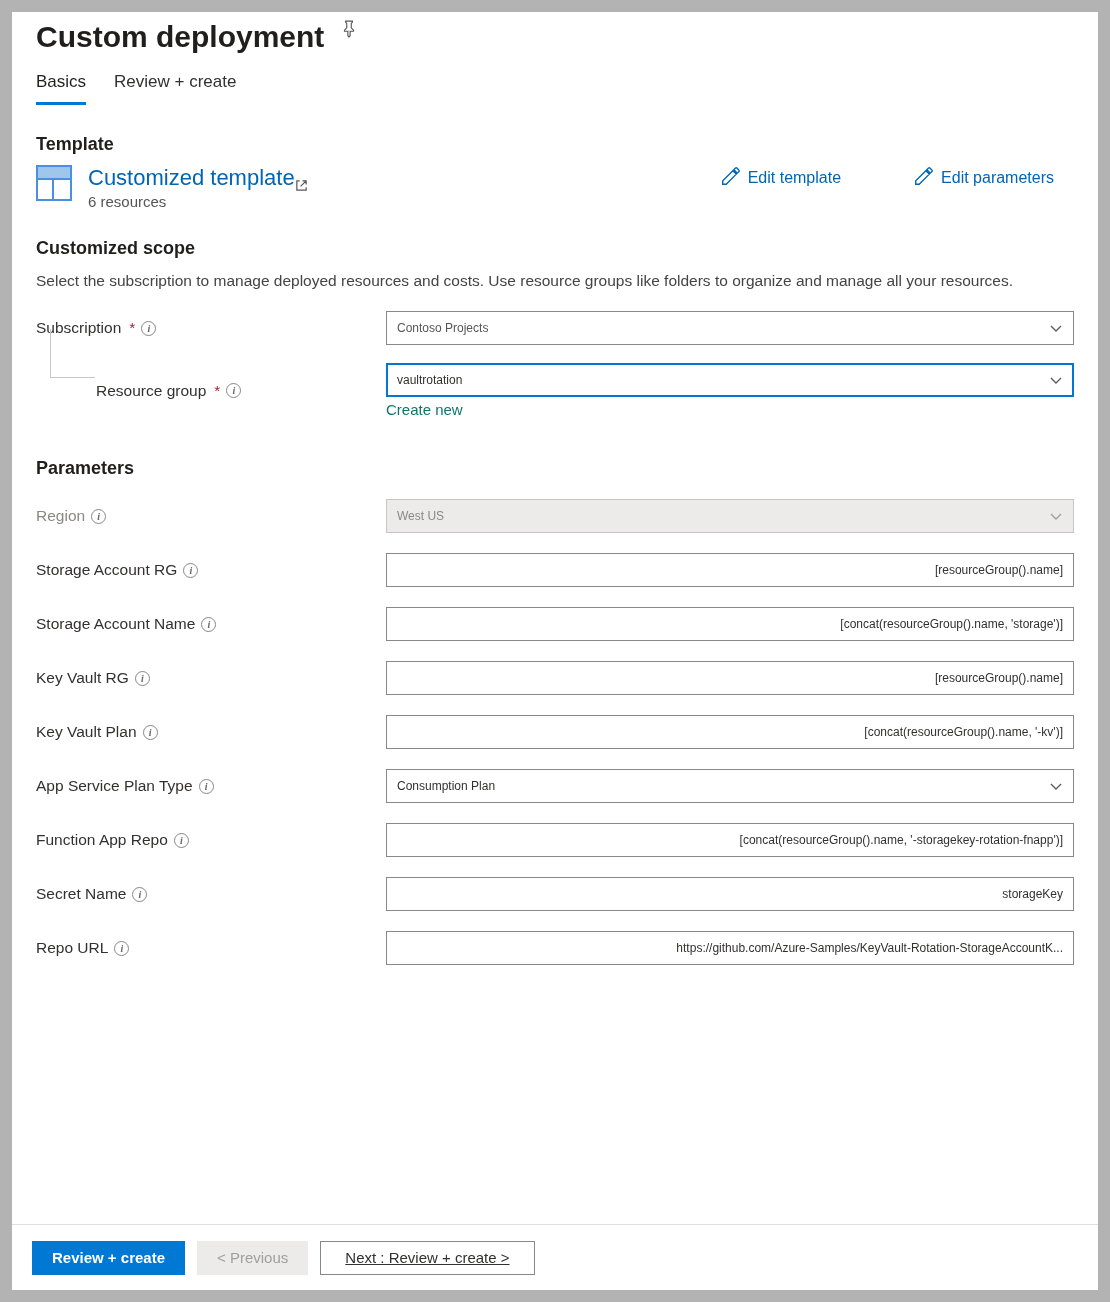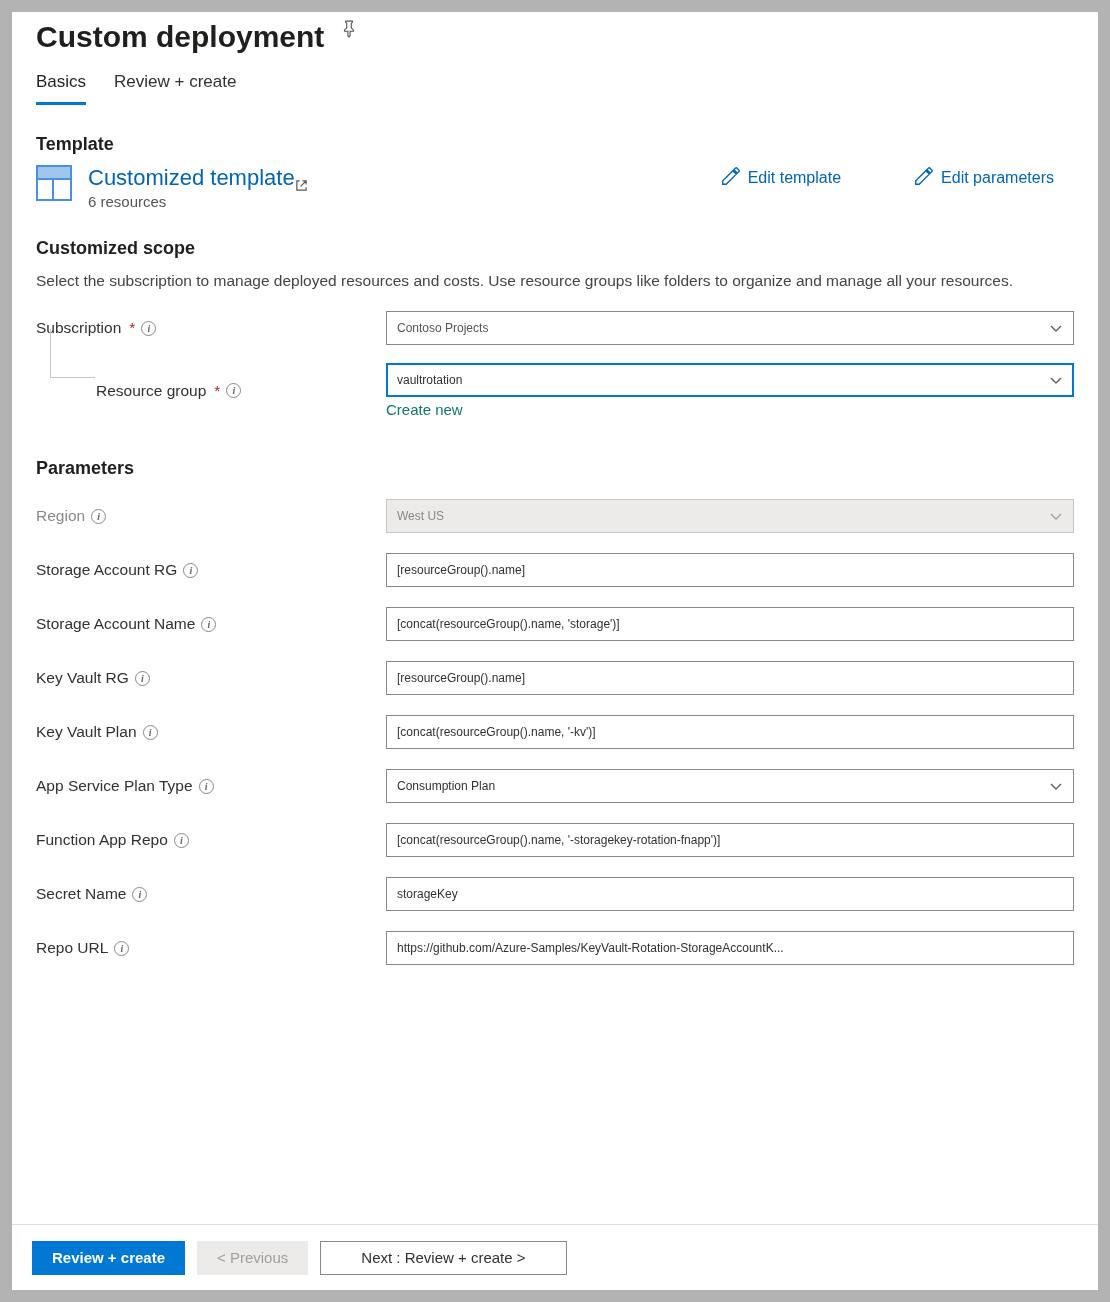--- a/index.html
+++ b/index.html
@@ -202,24 +202,24 @@
   .btn {
     height: 34px;
     padding: 0 20px;
     font-size: 15px;
     border: none;
     cursor: pointer;
     font-family: inherit;
   }
   .btn-primary { background: #0078d4; color: #fff; font-weight: 600; }
   .btn-disabled { background: #edebe9; color: #a19f9d; cursor: default; }
-  .btn-outline { background: #fff; border: 1px solid #8a8886; color: #323130; padding: 0 40px; }
+  .btn-outline { background: #fff; border: 1px solid #8a8886; color: #323130; padding: 0 24px; text-decoration: underline; }
   .ext-icon { width: 13px; height: 13px; }
   .ext-icon svg { stroke: #555; fill: none; stroke-width: 1.3; }
-  input.text-input { outline: none; }
+  input.text-input { outline: none; text-align: right; }
 </style>
 </head>
 <body>
 
 <div class="panel">
   <div class="content">
 
     <div class="title-row">
       <h1>Custom deployment</h1>
       <span class="pin-icon">

